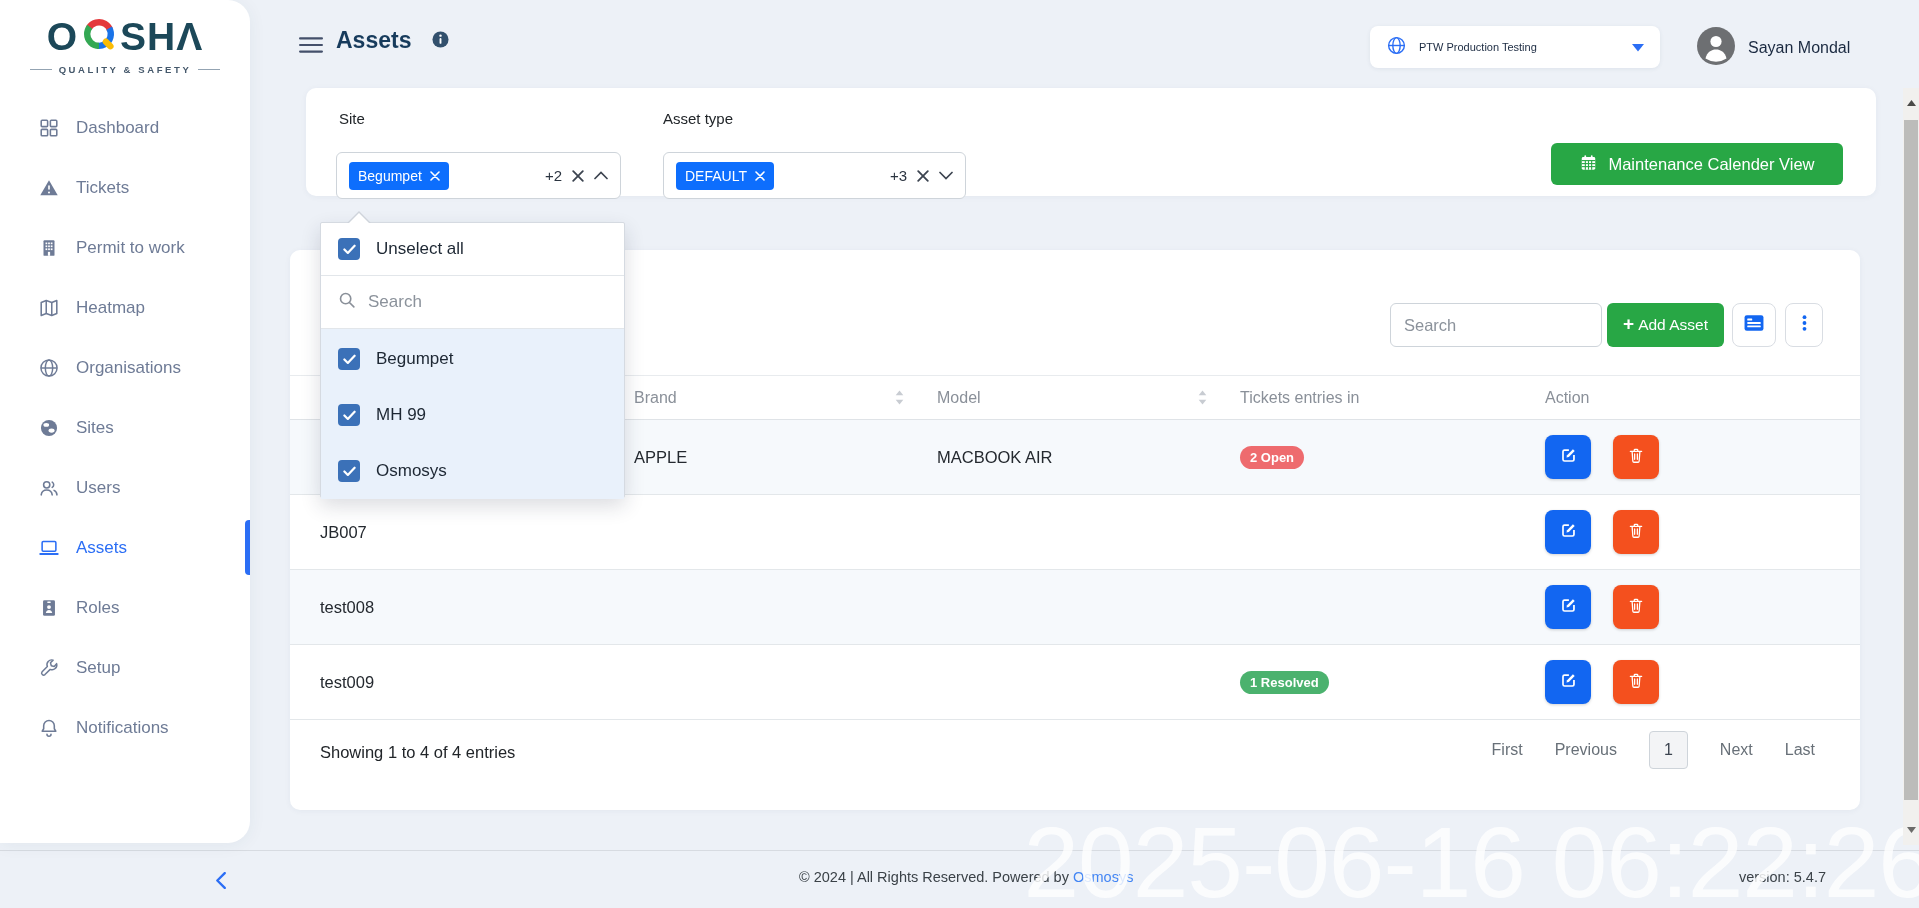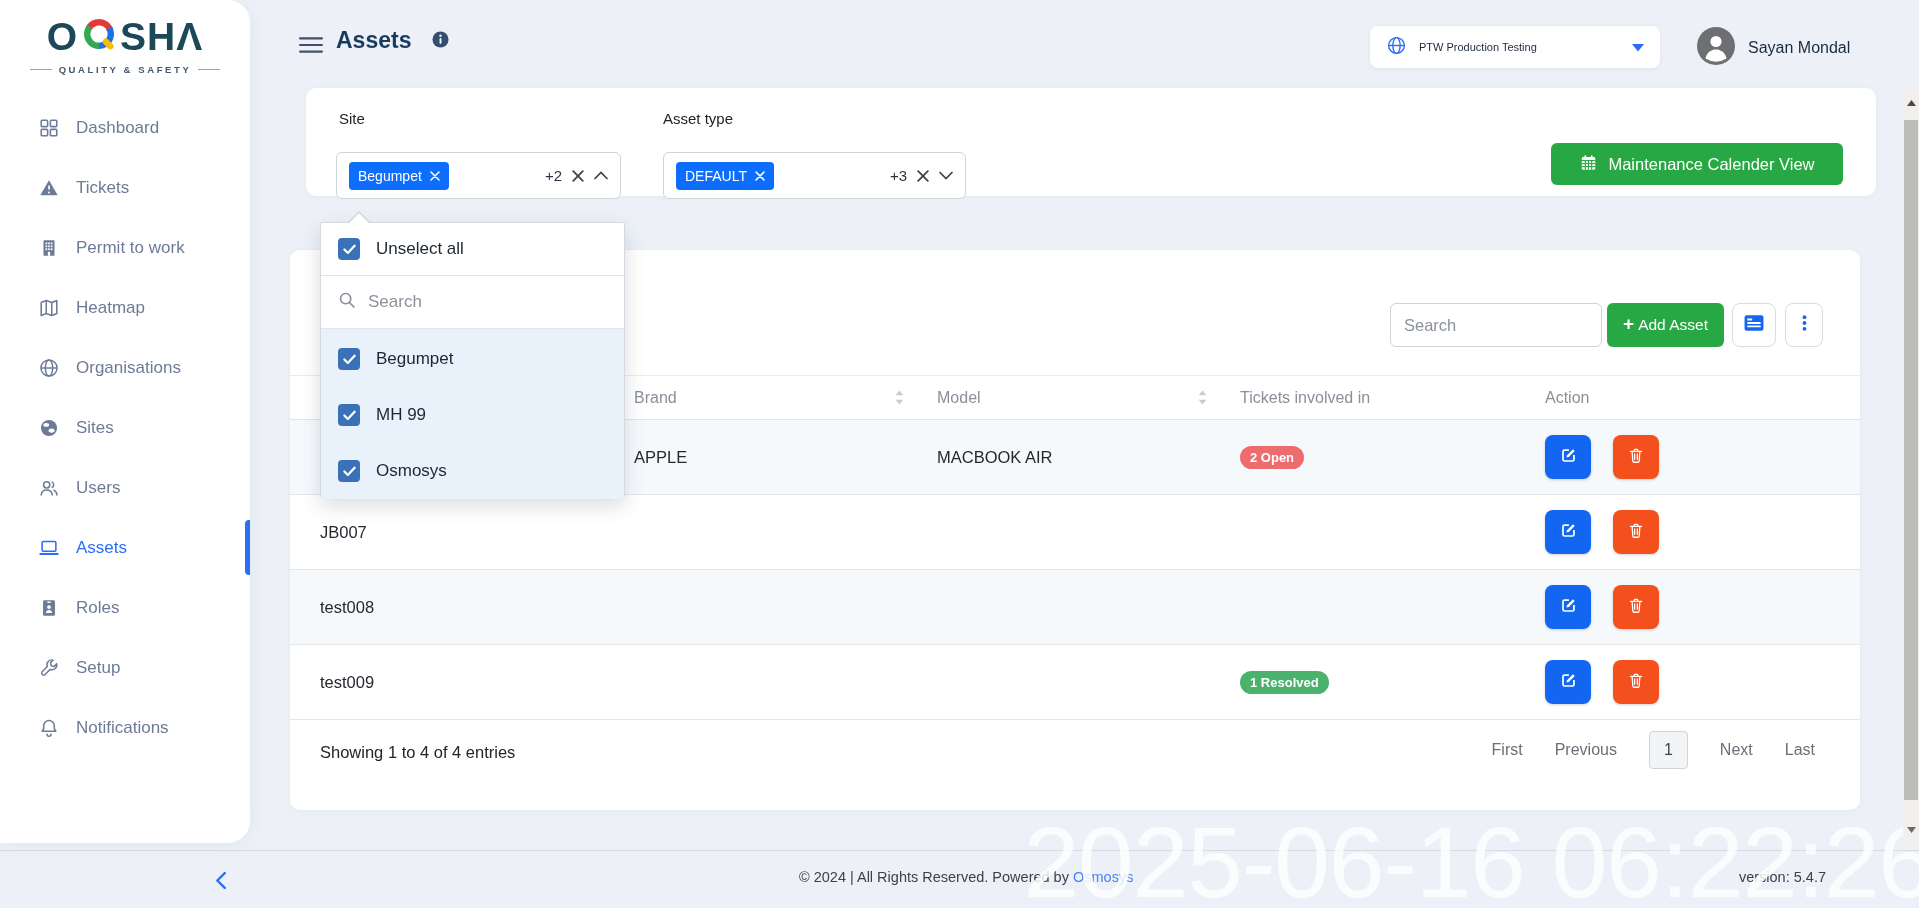--- a/index.html
+++ b/index.html
@@ -440,21 +440,21 @@
     <span class="t-h-label">Model</span>
     <span class="sort-icon">
             <svg width="9" height="15" viewBox="0 0 9 15">
               <path d="M4.5 0.5 L8.3 5.2 H0.7 Z" fill="#c8ccd2"></path>
               <path d="M4.5 14.5 L8.3 9.8 H0.7 Z" fill="#c8ccd2"></path>
             </svg>
           </span>
   </div>
 
   <div class="cell t-h col-tickets">
-    <span class="t-h-label">Tickets involved in</span>
+    <span class="t-h-label">Tickets entries in</span>
 
   </div>
 
   <div class="cell t-h col-action">
     <span class="t-h-label">Action</span>
 
   </div>
 </div>
     <div class="t-rows">
   <div class="t-row striped">

